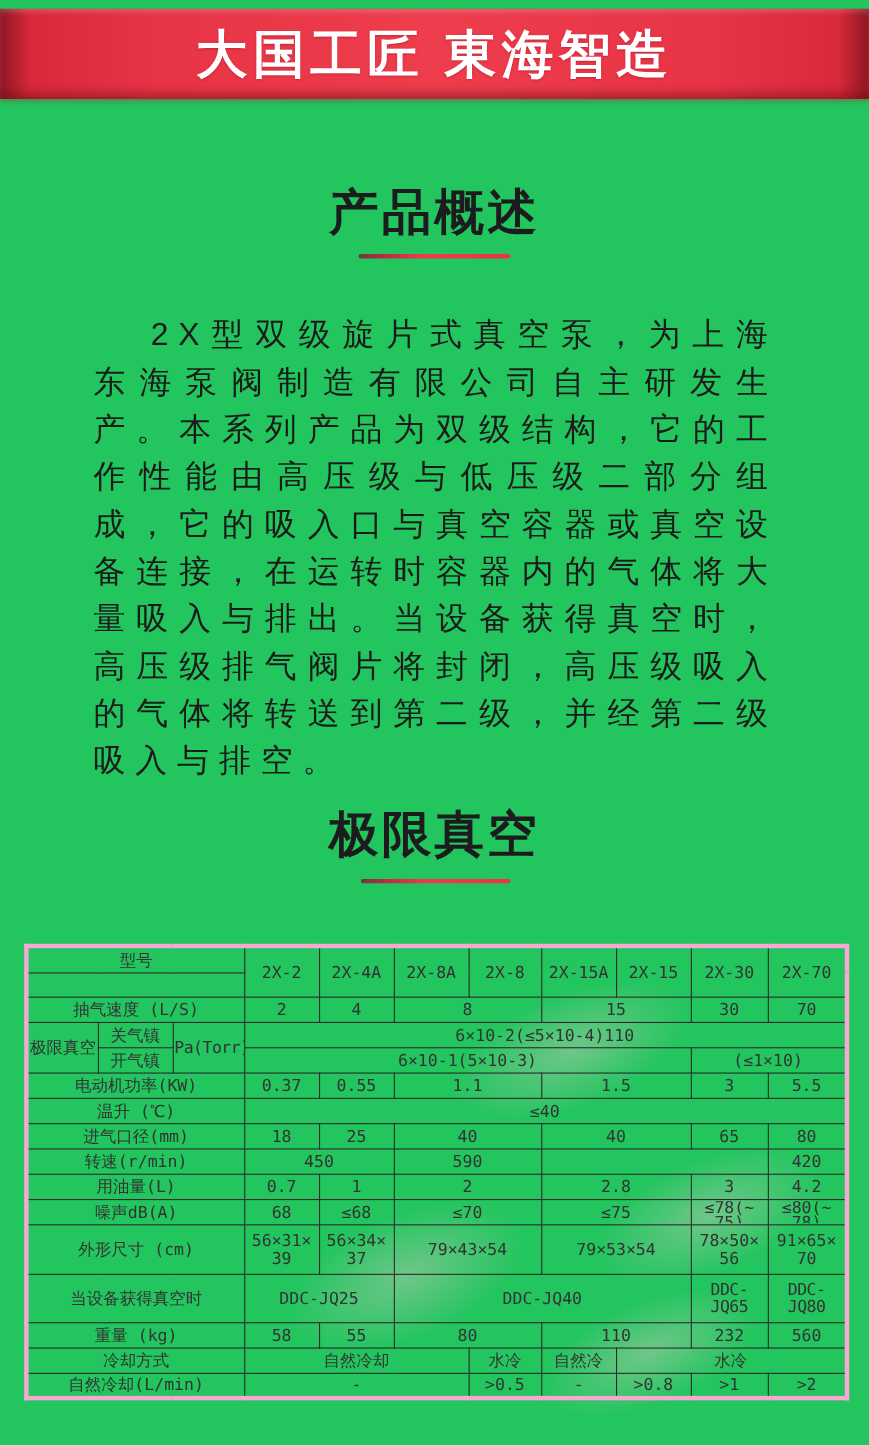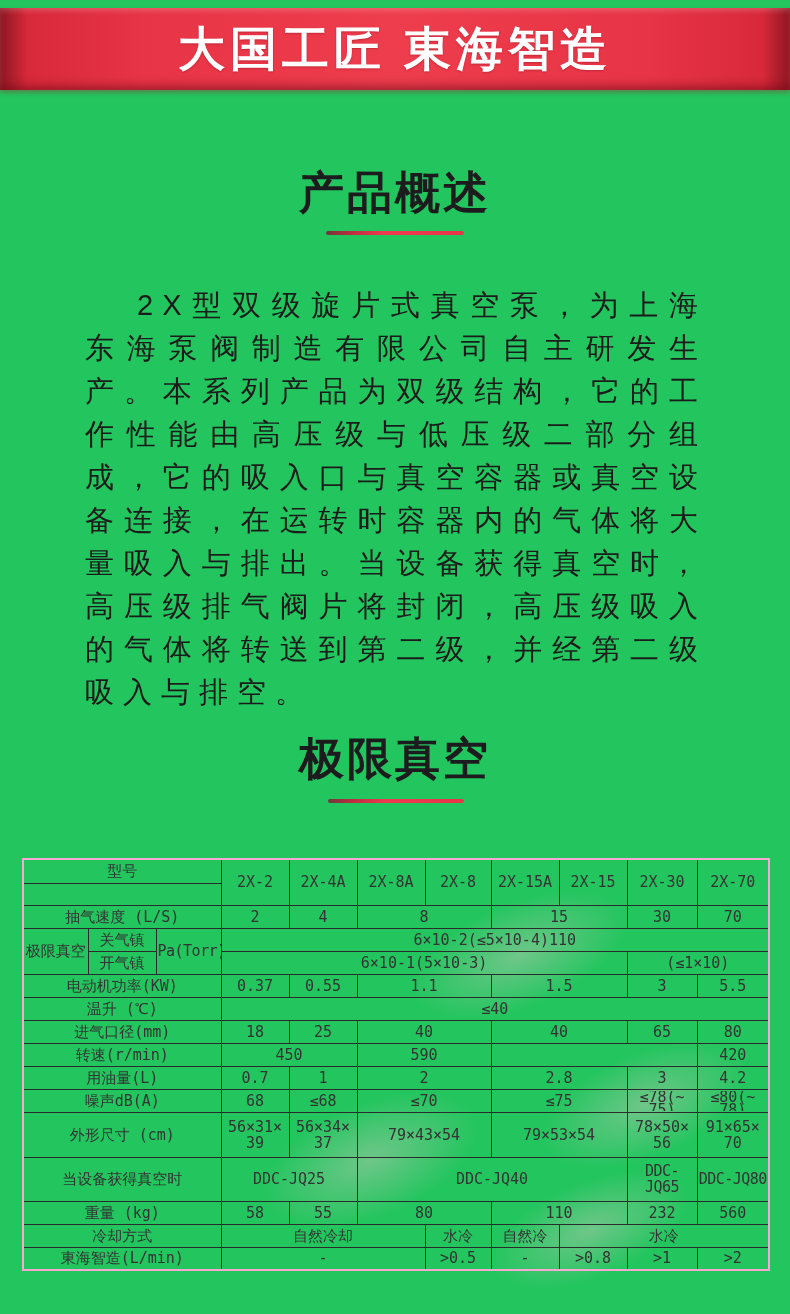--- a/index.html
+++ b/index.html
@@ -50,21 +50,21 @@
   .wm1{top:900px;left:400px;width:240px;height:110px;}
   .wm2{top:1050px;left:530px;width:230px;height:110px;}
   .wm3{top:1100px;left:250px;width:240px;height:120px;}
   .wm4{top:1180px;left:480px;width:220px;height:100px;}
 
   
   table.spec{
     position:absolute;top:858px;left:22px;width:746px;
     border-collapse:collapse;table-layout:fixed;
     font-family:"DejaVu Sans Mono",monospace;color:#333333;
-    border:2px solid #f9a8d4;
+    border:4px solid #f9a8d4;
   }
   table.spec tr{height:23px;}
   table.spec td{
     border:1.5px solid #2b2b2b;
     text-align:center;vertical-align:middle;
     font-size:15px;padding:0;overflow:hidden;
   }
   .cc{white-space:pre-line;line-height:16px;padding:0 1px;}
   td.clip .cc{height:20px;overflow:hidden;line-height:13px;}
   td.small .cc{font-size:15px;letter-spacing:-0.5px;}
@@ -386,21 +386,21 @@
           </td>
           <td>
             <div class="cc">自然冷</div>
           </td>
           <td colspan="3">
             <div class="cc">水冷</div>
           </td>
         </tr>
         <tr>
           <td colspan="3">
-            <div class="cc">東海智造(L/min)</div>
+            <div class="cc">自然冷却(L/min)</div>
           </td>
           <td colspan="3">
             <div class="cc">-</div>
           </td>
           <td>
             <div class="cc">&gt;0.5</div>
           </td>
           <td>
             <div class="cc">-</div>
           </td>

